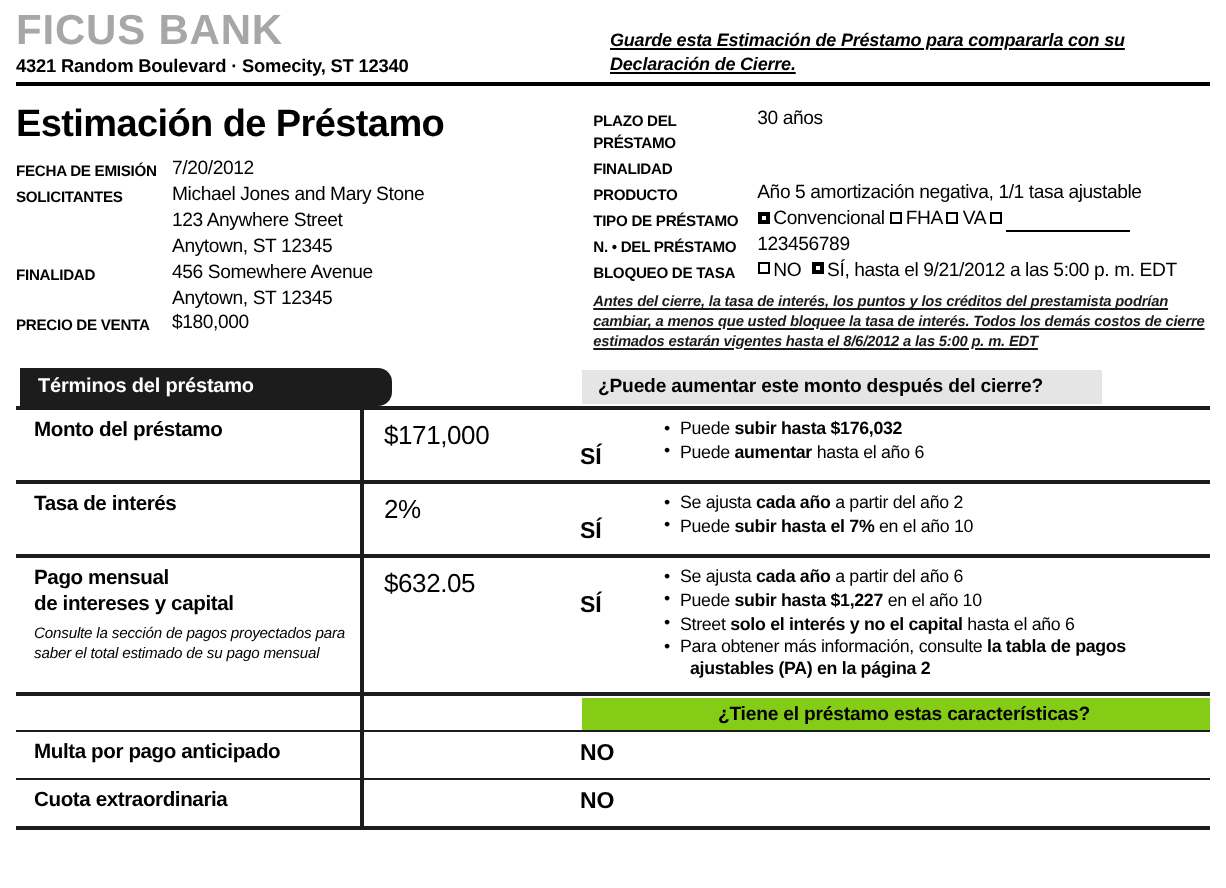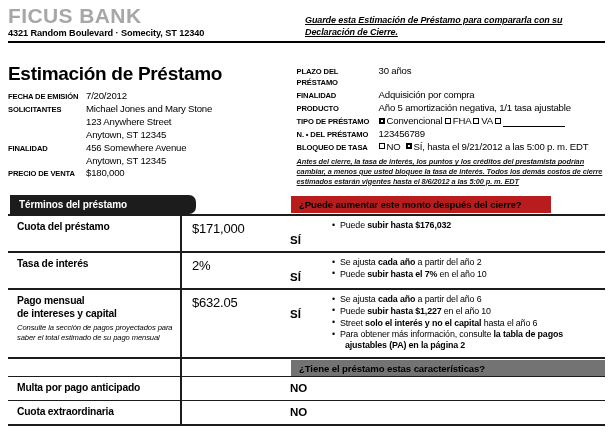--- a/index.html
+++ b/index.html
@@ -56,21 +56,21 @@
   }
   .rule-top {
     border-top: 2.5px solid #000;
     margin-top: 3px;
   }
 
   
   .info-area {
     display: flex;
     justify-content: flex-start;
-    margin-top: 20px;
+    margin-top: 9px;
   }
   .info-left { width: 292px; }
   .info-right { width: 312px; padding-top: 2px; }
 
   .doc-title {
     font-size: 19px;
     font-weight: bold;
     letter-spacing: -0.3px;
     line-height: 22px;
     margin-bottom: 5px;
@@ -163,21 +163,21 @@
     padding-left: 9px;
     box-sizing: border-box;
     letter-spacing: -0.1px;
   }
   .hdr-gray {
     position: absolute;
     left: 283px;
     top: 1px;
     width: 260px;
     height: 17px;
-    background: #b91c1c;
+    background: #e5e5e5;
     font-size: 9.6px;
     font-weight: bold;
     line-height: 17px;
     padding-left: 8px;
     box-sizing: border-box;
     letter-spacing: -0.1px;
   }
 
   .trow {
     display: flex;
@@ -259,27 +259,28 @@
     height: 19px;
     box-sizing: border-box;
   }
   .sec2 .c-label { padding: 0; }
   .sec2-gray {
     position: absolute;
     left: 283px;
     top: 1px;
     width: 314px;
     height: 17px;
-    background: #737373;
+    background: #84cc16;
     font-size: 9.6px;
     font-weight: bold;
     line-height: 17px;
     padding-left: 8px;
     box-sizing: border-box;
     letter-spacing: -0.1px;
+    text-align: center;
   }
   .c-yn2 {
     width: 40px;
     flex: none;
     padding: 5px 0 6px 0;
     box-sizing: border-box;
     font-size: 11.5px;
     font-weight: bold;
   }
   .spacer-amt { width: 108px; flex: none; }
@@ -341,21 +342,20 @@
 
     <div class="info-right">
 
       <div class="kv">
         <div class="k">PLAZO DEL PRÉSTAMO</div>
         <div class="v">30 años</div>
       </div>
 
       <div class="kv">
         <div class="k">FINALIDAD</div>
-        <div class="v">Adquisición por compra</div>
       </div>
 
       <div class="kv">
         <div class="k">PRODUCTO</div>
         <div class="v">Año 5 amortización negativa, 1/1 tasa ajustable</div>
       </div>
 
       <div class="kv">
         <div class="k">TIPO DE PRÉSTAMO</div>
         <div class="v nowrap">
@@ -385,27 +385,28 @@
 
   <div class="table">
 
     <div class="hdr-row">
       <div class="hdr-black">Términos del préstamo</div>
       <div class="hdr-gray">¿Puede aumentar este monto después del cierre?</div>
     </div>
 
     <div class="trow">
       <div class="c-label">
-        <div class="lbl">Cuota del préstamo</div>
+        <div class="lbl">Monto del préstamo</div>
       </div>
       <div class="vdiv"></div>
       <div class="c-amount">$171,000</div>
       <div class="c-yn">SÍ</div>
       <div class="c-bullets">
         <div class="bul"><span>Puede </span><b>subir hasta $176,032</b><span></span></div>
+        <div class="bul"><span>Puede </span><b>aumentar</b><span> hasta el año 6</span></div>
       </div>
     </div>
 
     <div class="trow">
       <div class="c-label">
         <div class="lbl">Tasa de interés</div>
       </div>
       <div class="vdiv"></div>
       <div class="c-amount">2%</div>
       <div class="c-yn">SÍ</div>

